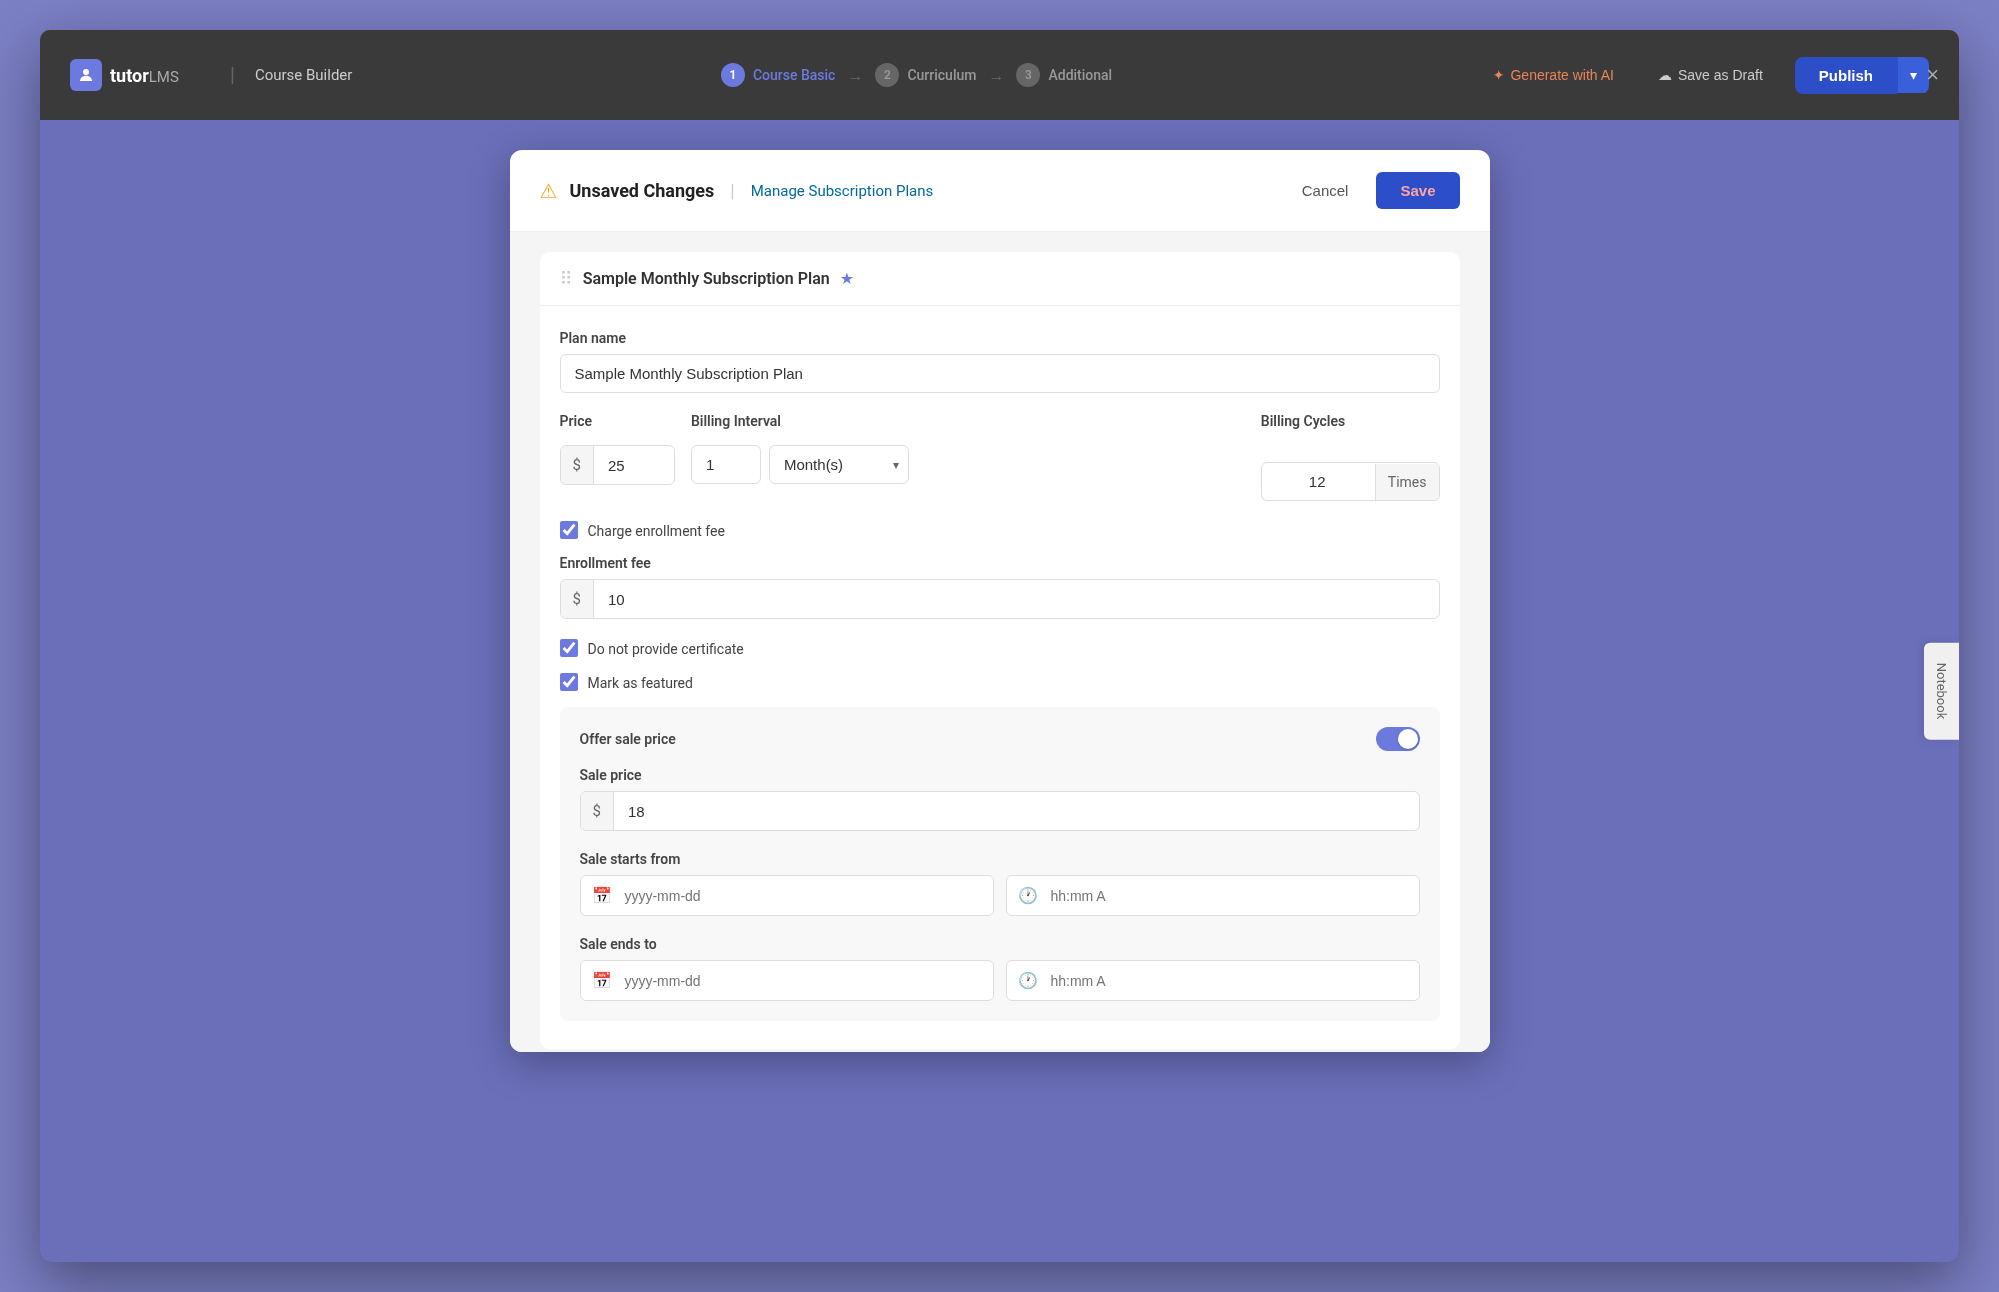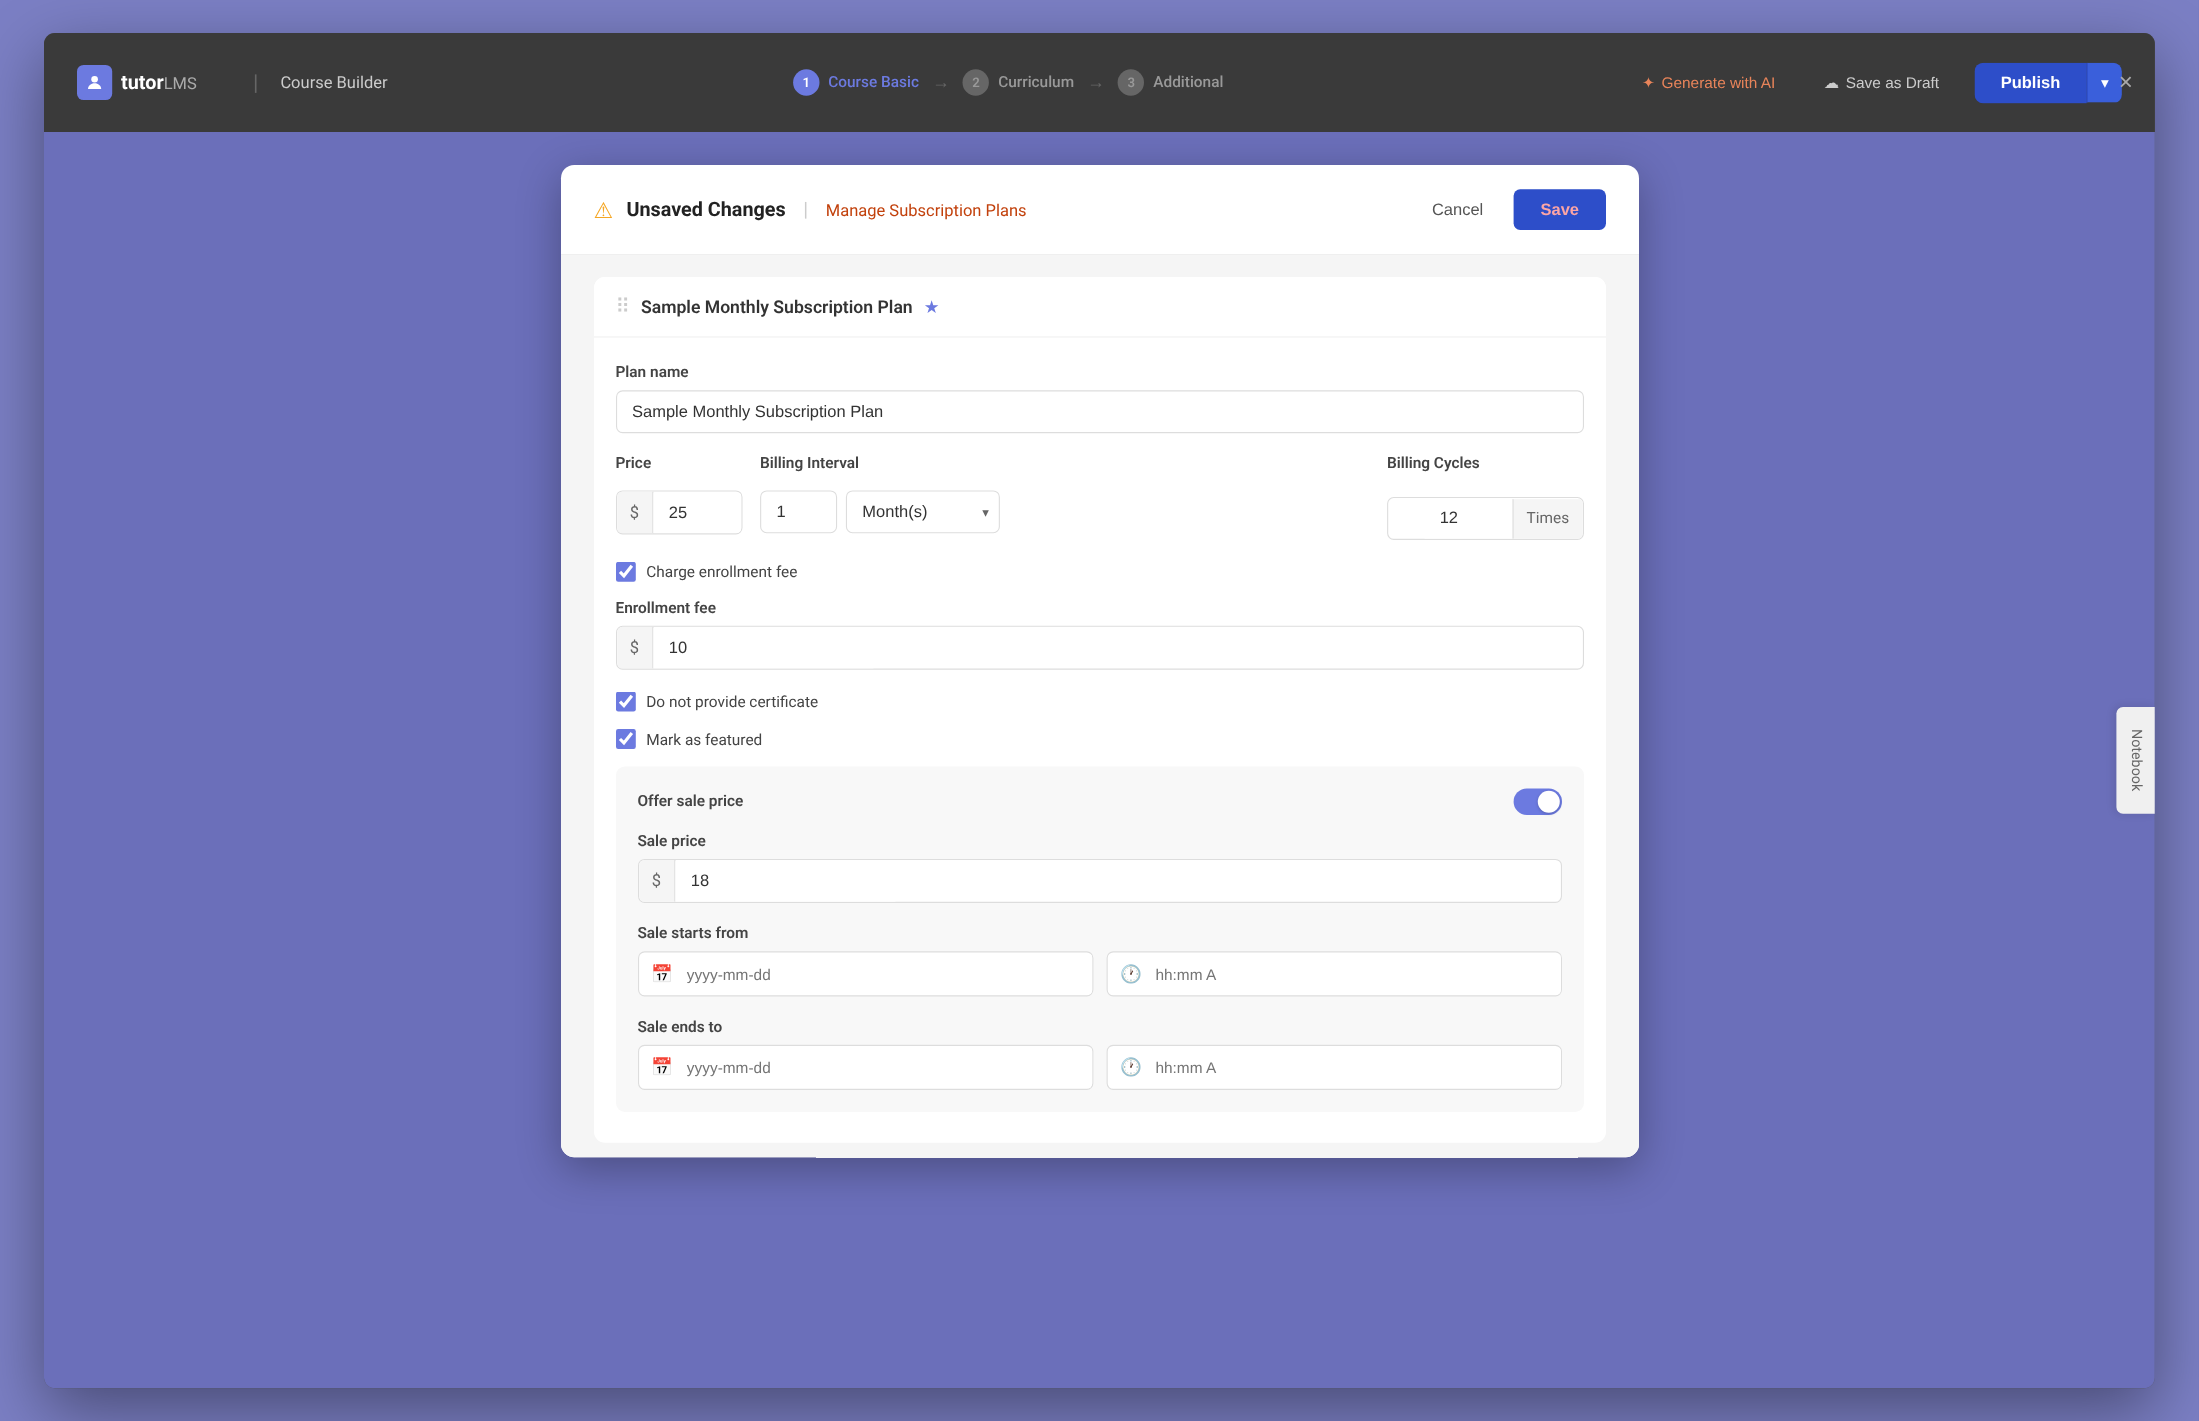--- a/index.html
+++ b/index.html
@@ -229,21 +229,21 @@
     }
 
     .modal-separator {
       color: #ccc;
       font-size: 18px;
       margin: 0 4px;
     }
 
     .modal-subtitle {
       font-size: 15px;
-      color: #c2410c;
+      color: #0369a1;
     }
 
     .modal-actions {
       display: flex;
       align-items: center;
       gap: 12px;
     }
 
     .cancel-btn {
       background: none;
@@ -422,21 +422,21 @@
       top: 50%;
       transform: translateY(-50%);
       pointer-events: none;
       color: #666;
       font-size: 12px;
     }
 
     .billing-cycles-group {
       display: flex;
       flex-direction: column;
-      gap: 14px;
+      gap: 25px;
     }
 
     .cycles-input-row {
       display: flex;
       align-items: center;
       border: 1px solid #ddd;
       border-radius: 6px;
       overflow: hidden;
       background: white;
       padding-left: 33px;

